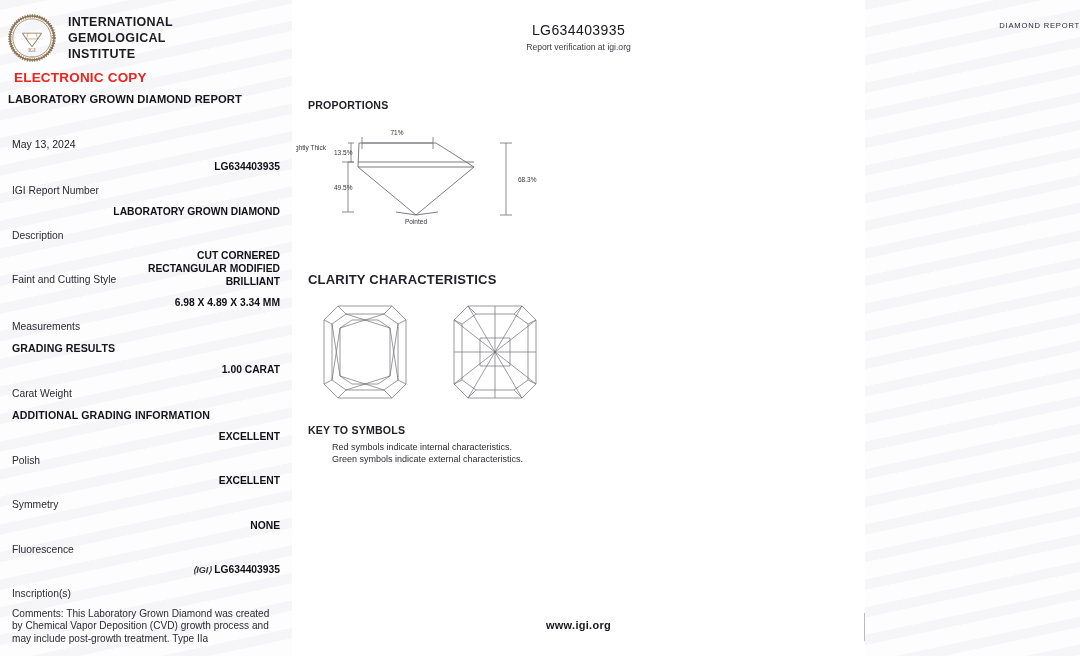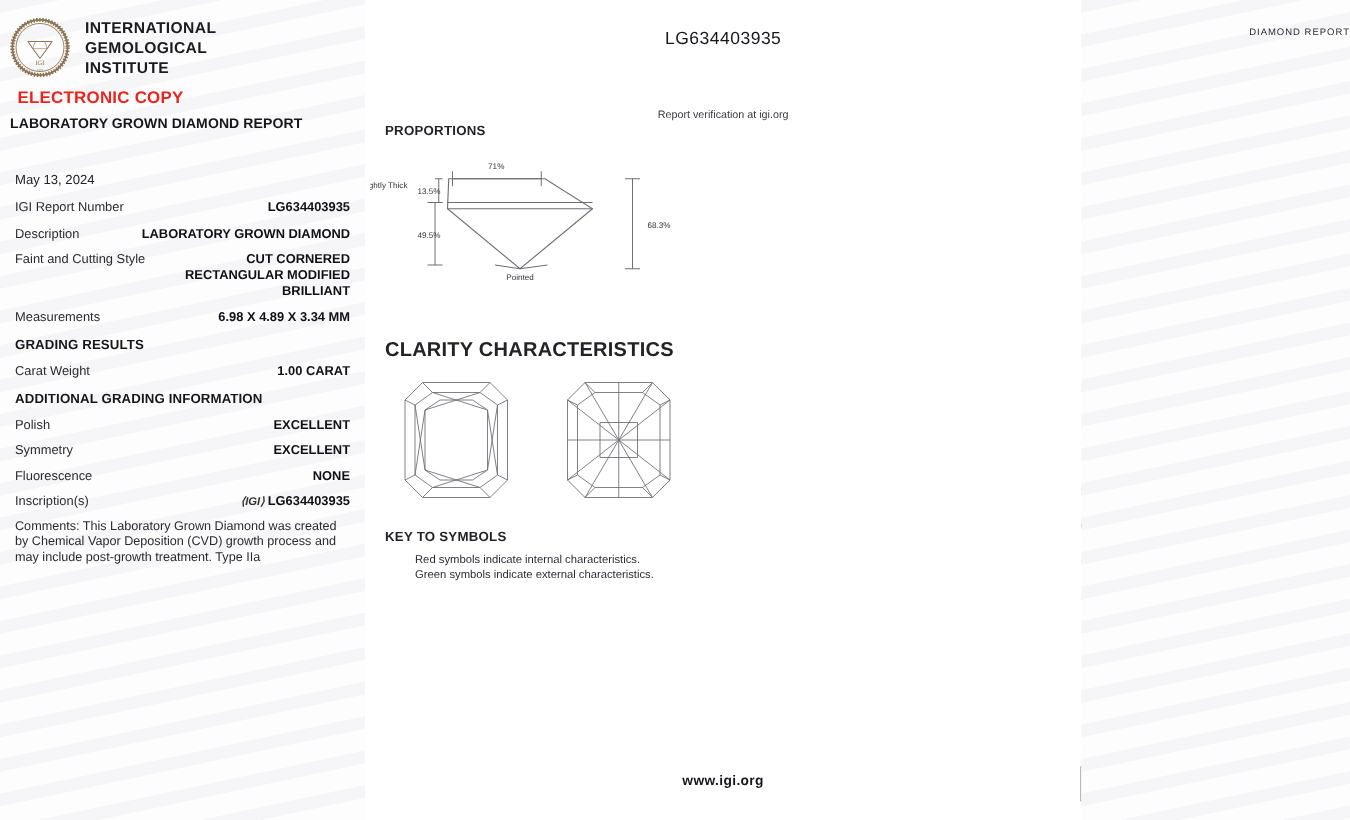--- a/index.html
+++ b/index.html
@@ -36,34 +36,34 @@
   }
   .lgdr {
     position:absolute; left:8px; top:93px;
     font-weight:700; font-size:11.2px; letter-spacing:.1px; color:#15151a;
   }
   .l-date { position:absolute; left:12px; top:138px; font-size:10.5px; }
 
   .rowlist { position:absolute; left:12px; top:160px; width:268px; }
   .row { display:flex; justify-content:space-between; align-items:flex-start;
          font-size:10.3px; line-height:13px; margin-bottom:7.5px; }
-  .row .k { color:#2a2a30; flex:none; padding-right:8px; }
+  .row .k { color:#2a2a30; flex:none; padding-right:8px;margin-top:24px; }
   .row .v { text-align:right; font-weight:600; color:#101016; }
   .row.two .v { line-height:13px; }
   .section-h { font-weight:700; font-size:10.6px; margin:9px 0 9px 0; color:#15151a; letter-spacing:.1px;}
   .comments { font-size:10.1px; line-height:12.8px; margin-top:4px; color:#2a2a30; }
   .insc-glyph { font-style:italic; font-size:9px; color:#333; }
 
   
   .m-report-no { position:absolute; left:0; right:0; top:22px; text-align:center;
                  font-size:14px; letter-spacing:.4px; color:#17171c; }
   .m-verify { position:absolute; left:0; right:0; top:42px; text-align:center;
-              font-size:8.6px; color:#3a3a42;margin-top:44px; }
+              font-size:8.6px; color:#3a3a42; }
   .h-prop   { position:absolute; left:16px; top:99px; font-weight:700; font-size:10.6px; letter-spacing:.2px;}
-  .h-clar   { position:absolute; left:16px; top:272px; font-weight:700; font-size:16px; letter-spacing:.2px;}
+  .h-clar   { position:absolute; left:16px; top:272px; font-weight:700; font-size:13px; letter-spacing:.2px;}
   .h-keys   { position:absolute; left:16px; top:424px; font-weight:700; font-size:10.6px; letter-spacing:.2px;}
   .keytxt   { position:absolute; left:40px; top:442px; font-size:9px; line-height:11.5px; color:#2b2b33; }
 
   .prop-svg { position:absolute; left:4px; top:112px; }
   .clar-svg { position:absolute; left:28px; top:292px; }
 
   .sample-box { position:absolute; left:651px; top:148px; width:118px; height:72px;
     background:linear-gradient(180deg,#f2f2f2 0%,#ececec 40%,#fafafa 41%,#f7f7f7 62%,#9fa3a6 63%,#8d9296 100%);
   }
   .sample-insc { position:absolute; left:10px; top:36px; font-size:4.6px; color:#5a5a60; letter-spacing:.3px;}

